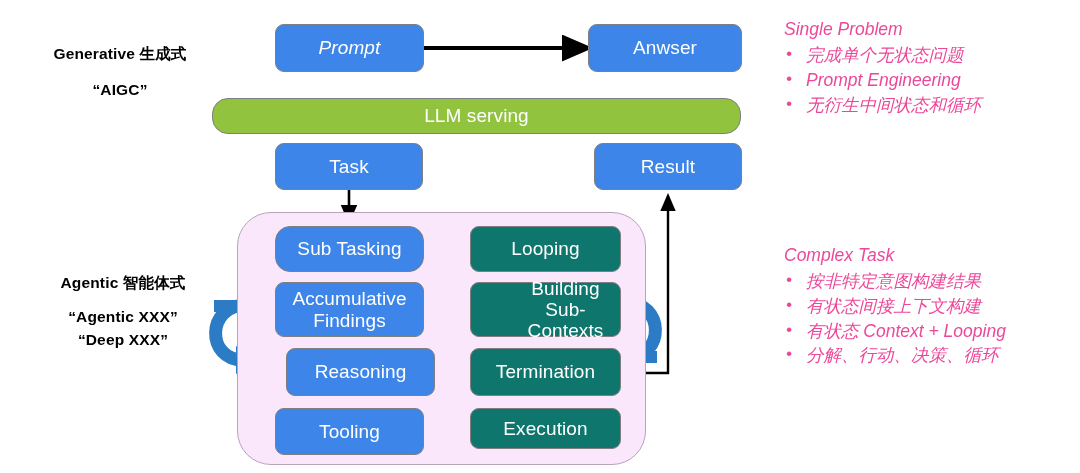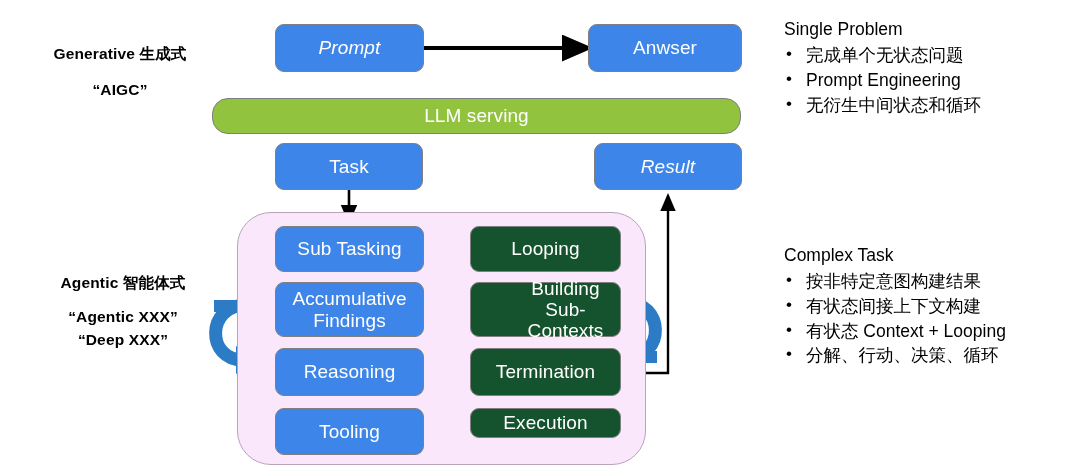--- a/index.html
+++ b/index.html
@@ -29,21 +29,21 @@
     color: #ffffff;
     border: 1.4px solid #7f7f7f;
     border-radius: 9px;
     font-size: 19px;
     line-height: 1.12;
     letter-spacing: .1px;
     white-space: pre-line;
   }
   .node.blue   { background: #3d85e8; }
   .node.green  { background: #92c33e; }
-  .node.purple { background: #14532d; justify-content: center; }
+  .node.purple { background: #0f766e; justify-content: center; }
 
   
   .pink-panel {
     position: absolute;
     box-sizing: border-box;
     background: #fae7fb;
     border: 1.4px solid #b9a3bb;
     border-radius: 34px;
   }
 
@@ -54,23 +54,24 @@
     font-weight: bold;
     text-align: center;
     line-height: 1.45;
     font-size: 15.5px;
     letter-spacing: .15px;
   }
 
   
   .desc-block {
     position: absolute;
-    color: #000000;
+    color: #ec4899;
     font-size: 17.5px;
     line-height: 1.42;
+    font-style: italic;
   }
   .desc-title {
     margin: 0 0 1px 0;
     font-size: 17.5px;
     white-space: nowrap;
   }
   .desc-list {
     list-style: none;
     margin: 0;
     padding: 0;
@@ -150,64 +151,64 @@
   </div>
 
   <div class="node green" style="left:212px; top:98px; width:529px; height:36px; border-radius:16px;">
     <span>LLM serving</span>
   </div>
 
   <div class="node blue" style="left:275px; top:143px; width:148px; height:47px;">
     <span>Task</span>
   </div>
 
-  <div class="node blue" style="left:594px; top:143px; width:148px; height:47px;font-style:italic;">
+  <div class="node blue" style="left:594px; top:143px; width:148px; height:47px;">
     <span>Result</span>
   </div>
 
   <div class="side-label" style="left:18px; top:272px; width:210px;">
     <div>Agentic 智能体式</div>
     <div style="height:12px;"></div>
     <div>“Agentic XXX”</div>
     <div>“Deep XXX”</div>
   </div>
 
   <div class="pink-panel" style="left:237px; top:212px; width:409px; height:253px;"></div>
 
-  <div class="node blue" style="left:275px; top:226px; width:149px; height:46px;">
+  <div class="node blue" style="left:275px; top:226px; width:149px; height:46px;border-radius:15px;">
     <span>Sub Tasking</span>
   </div>
 
   <div class="node blue" style="left:275px; top:282px; width:149px; height:55px;">
     <span>Accumulative
 Findings</span>
   </div>
 
-  <div class="node blue" style="left:275px; top:348px; width:149px; height:48px;text-align:right;">
+  <div class="node blue" style="left:286px; top:348px; width:149px; height:48px;text-align:right;">
     <span>Reasoning</span>
   </div>
 
   <div class="node blue" style="left:275px; top:408px; width:149px; height:47px;">
     <span>Tooling</span>
   </div>
 
   <div class="node purple" style="left:470px; top:226px; width:151px; height:46px;">
     <span>Looping</span>
   </div>
 
   <div class="node purple" style="left:470px; top:282px; width:151px; height:55px;padding-left:40px;">
     <span>Building
 Sub-Contexts</span>
   </div>
 
   <div class="node purple" style="left:470px; top:348px; width:151px; height:48px;">
     <span>Termination</span>
   </div>
 
-  <div class="node purple" style="left:470px; top:408px; width:151px; height:30px;">
+  <div class="node purple" style="left:470px; top:408px; width:151px; height:41px;">
     <span>Execution</span>
   </div>
 
   <div class="desc-block" style="left:784px; top:17px; width:270px;">
     <p class="desc-title">Single Problem</p>
     <ul class="desc-list">
       <li>完成单个无状态问题</li>
       <li>Prompt Engineering</li>
       <li>无衍生中间状态和循环</li>
     </ul>

